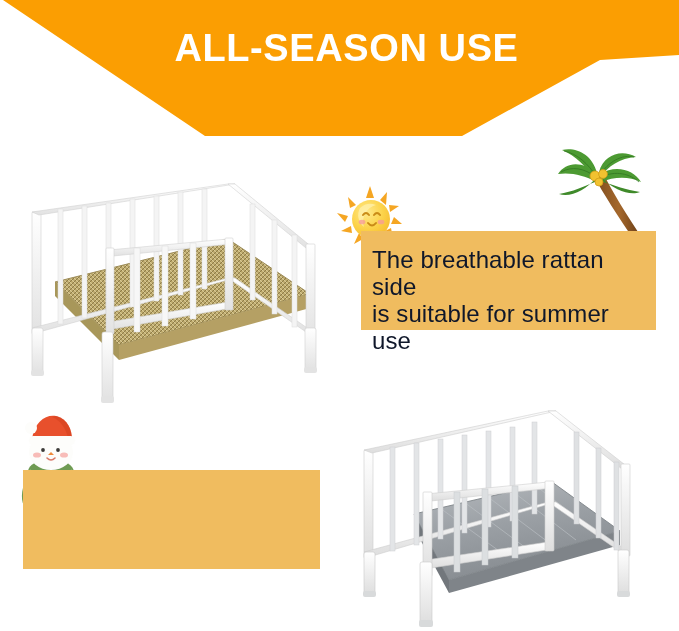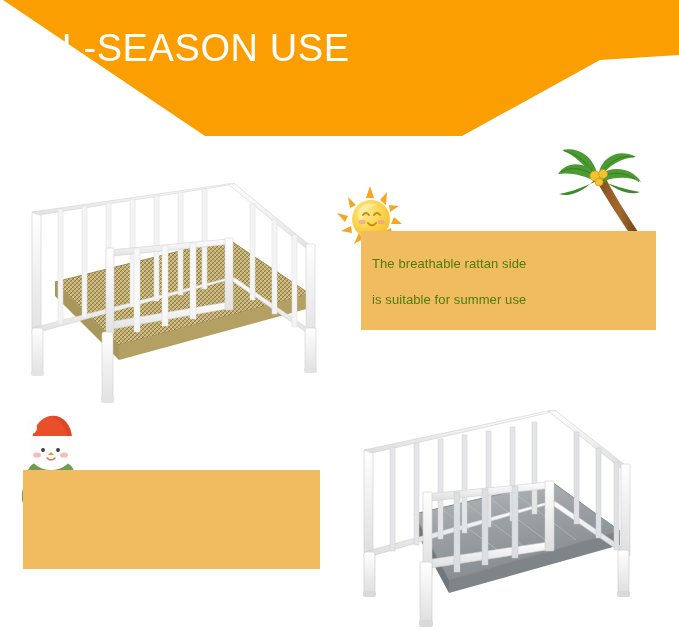--- a/index.html
+++ b/index.html
@@ -28,42 +28,42 @@
     top: 0;
     width: 679px;
     height: 150px;
     pointer-events: none;
   }
   #header-title {
     position: absolute;
     left: 0;
     top: 27px;
     width: 679px;
-    text-align: left;
+    text-align: center;
     padding-left: 14px;
     box-sizing: border-box;
     color: #ffffff;
     font-size: 38px;
-    font-weight: normal;
+    font-weight: bold;
     letter-spacing: 0.6px;
     font-family: "Liberation Sans", sans-serif;
     white-space: nowrap;
   }
 
   
   .callout-box {
     position: absolute;
     background: #f0bc5f;
     box-sizing: border-box;
   }
   .callout-text {
     position: absolute;
-    color: #4d7c0f;
-    font-size: 13px;
-    line-height: 36px;
+    color: #0f172a;
+    font-size: 24px;
+    line-height: 27px;
     font-family: "Liberation Sans", sans-serif;
     white-space: pre-line;
     letter-spacing: 0.1px;
   }
 
   
   #summer-box  { left: 361px; top: 231px; width: 295px; height: 99px; }
   #summer-text { left: 372px; top: 246px; width: 278px; }
 
   

